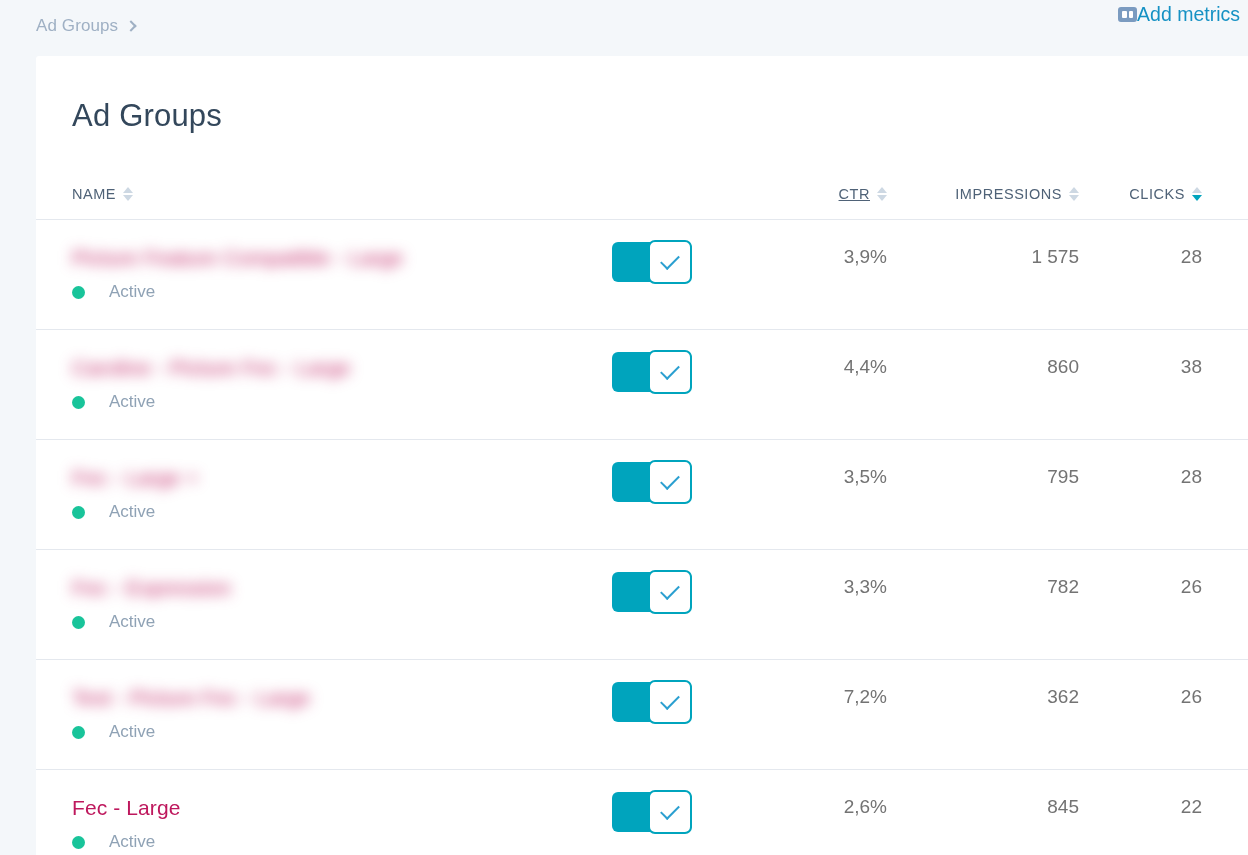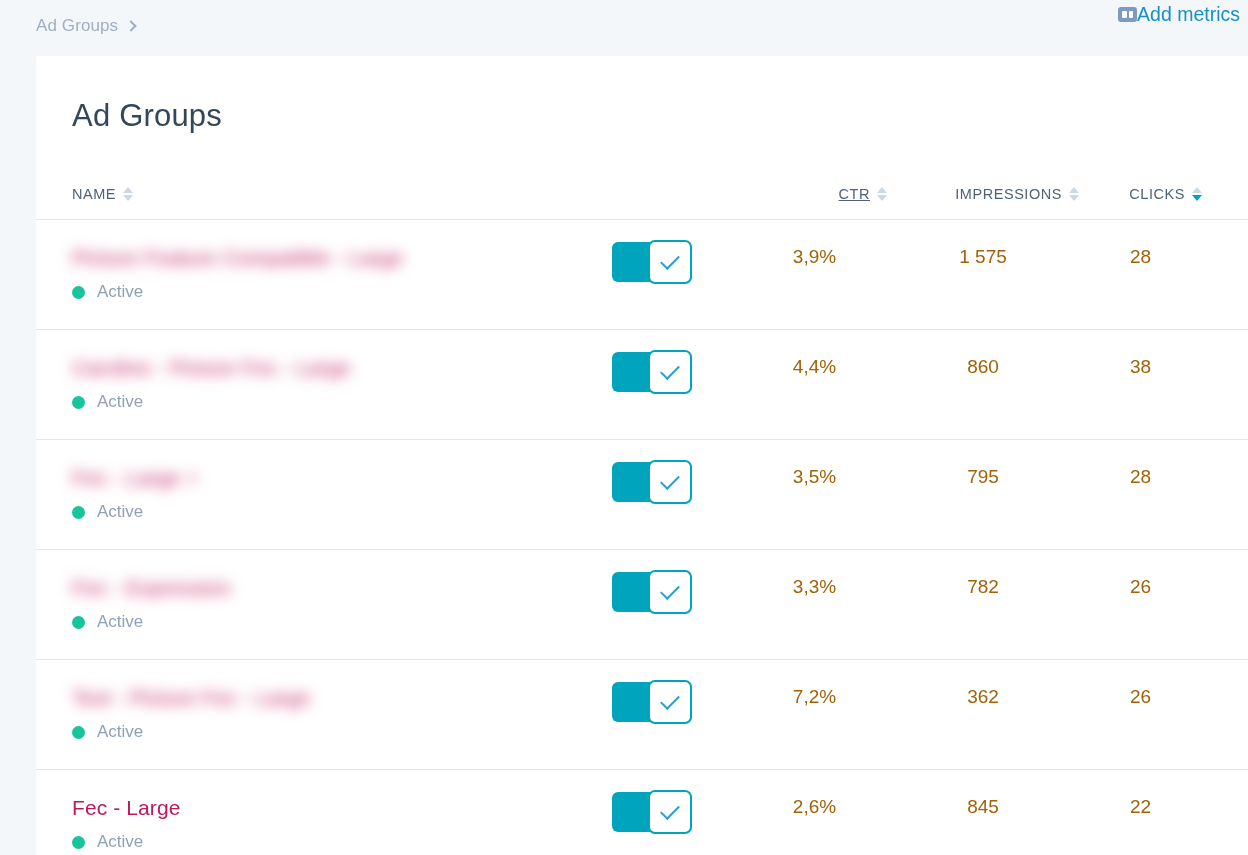--- a/index.html
+++ b/index.html
@@ -119,40 +119,40 @@
   .col-name   { width: 576px; padding-left: 36px !important; }
   .col-toggle { width: 130px; }
   .col-ctr    { width: 145px; text-decoration: underline; }
   .col-impr   { width: 192px; }
   .col-clicks { width: 169px; padding-right: 46px !important; }
 
   .tbl td { border-bottom: 1px solid #e4e8ee; vertical-align: top; }
 
   .row-name-cell { padding: 26px 0 0 36px; }
   .row-toggle-cell { padding-top: 22px; }
-  .row-num-cell { padding: 26px 0 0 0; text-align: center; font-size: 19px; color: #a16207; }
+  .row-num-cell { padding: 26px 0 0 0; text-align: right; font-size: 19px; color: #737373; }
   .row-clicks-cell { padding-right: 46px; }
 
   tr.data-row { height: 110px; }
 
   .entity-name {
     font-size: 21px;
     color: #be185d;
     letter-spacing: .1px;
     display: block;
     text-decoration: none;
     width: max-content;
     max-width: 100%;
   }
   .entity-name.redacted { filter: blur(7px); }
 
   .status {
     display: flex;
     align-items: center;
-    gap: 12px;
+    gap: 24px;
     margin-top: 12px;
     font-size: 17px;
     color: #8fa2b5;
   }
   .status-dot {
     width: 13px; height: 13px;
     border-radius: 50%;
     background: #19c49a;
     flex: 0 0 auto;
   }

